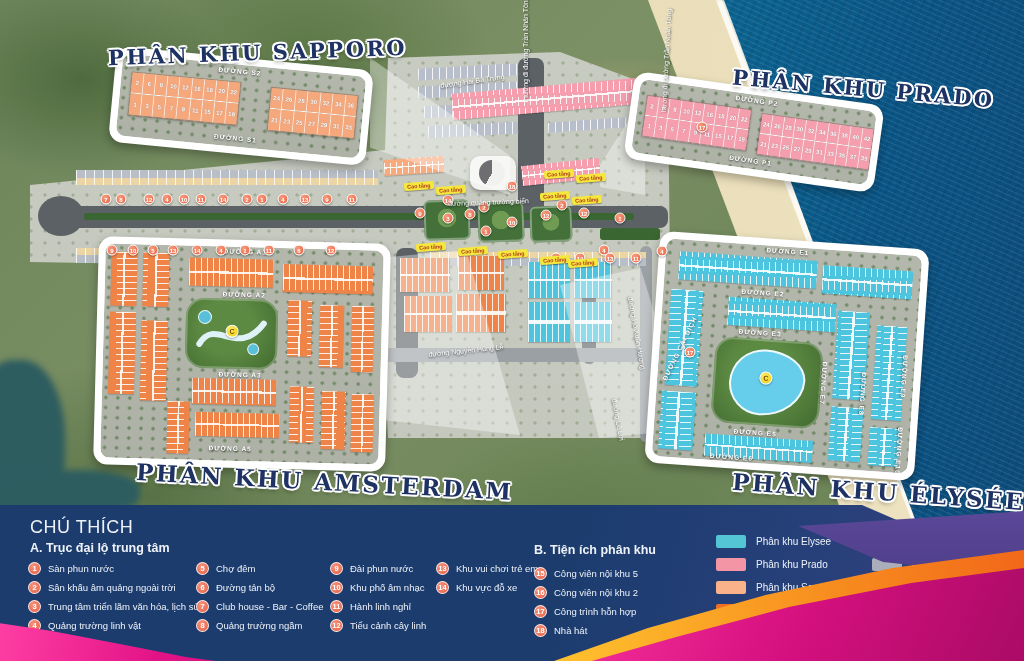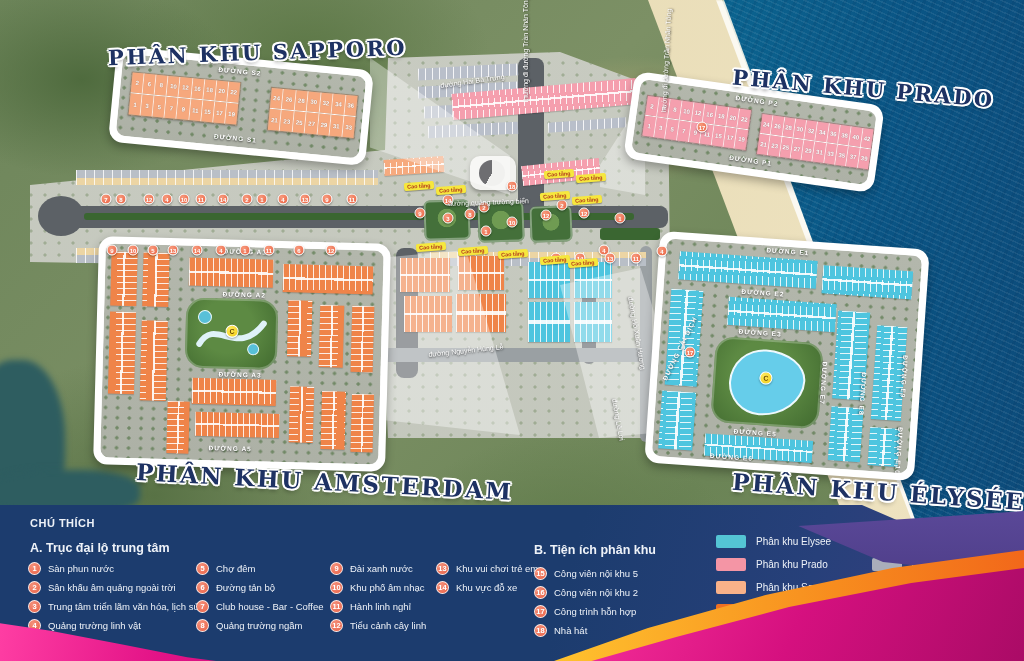--- a/index.html
+++ b/index.html
@@ -64,21 +64,21 @@
   .lot-cell{flex:1;display:flex;align-items:center;justify-content:center;font-size:6px;font-weight:bold;color:#fff;border-right:1px solid rgba(255,255,255,.75);text-shadow:0 0 1px rgba(0,0,0,.4);}
   .lot-cell:last-child{border-right:none;}
   .sap .lot-cell{background:#f6a87d;} .pra .lot-cell{background:#f59fae;}
   .park{position:absolute;background:radial-gradient(circle at 45% 40%, #5d8a43 0 40%, #40692f 100%);border-radius:18px;box-shadow:inset 0 0 0 2px rgba(255,255,255,.25);}
   .pool{position:absolute;background:#58c0d8;border-radius:50%;border:1px solid #eaf7fb;}
   .lake{position:absolute;background:#66cdea;border:2px solid #eef9fd;border-radius:46% 54% 58% 42%/52% 44% 56% 48%;}
   
   .legend{position:absolute;left:0;top:505px;width:1024px;height:156px;z-index:10;
     clip-path:polygon(0 0,862px 0,1024px 70px,1024px 156px,0 156px);
     background:linear-gradient(105deg,#1c3c6e 55%,#27407a 78%,#3c3f82 100%);color:#eef2f8;}
-  .lg-title{position:absolute;left:30px;top:12px;font-size:11px;font-weight:bold;letter-spacing:.5px;}
+  .lg-title{position:absolute;left:30px;top:12px;font-size:18px;font-weight:normal;letter-spacing:.5px;}
   .lg-head{position:absolute;font-size:12.5px;font-weight:bold;white-space:nowrap;}
   .lg-cols{position:absolute;left:28px;top:56px;display:flex;}
   .lg-col{flex:none;}
   .lg-col:nth-child(1){width:168px;} .lg-col:nth-child(2){width:134px;} .lg-col:nth-child(3){width:106px;}
   .lg-item{display:flex;align-items:center;height:14px;margin-bottom:5px;white-space:nowrap;}
   .lg-num{flex:none;width:13px;height:13px;border-radius:50%;background:radial-gradient(circle at 35% 30%,#f4907a,#e96248);border:1px solid rgba(255,255,255,.85);box-sizing:border-box;color:#fff;font-size:7.5px;font-weight:bold;display:inline-flex;align-items:center;justify-content:center;margin-right:7px;}
   .lg-text{font-size:9.5px;}
   .lg-b{position:absolute;left:534px;top:38px;}
   .lg-b .lg-head2{font-size:12.5px;font-weight:bold;margin-bottom:9px;white-space:nowrap;}
   .sw-wrap{position:absolute;left:716px;top:30px;display:flex;}
@@ -436,21 +436,21 @@
             <span class="lg-text">Club house - Bar - Coffee</span>
           </div>
           <div class="lg-item">
             <span class="lg-num">8</span>
             <span class="lg-text">Quảng trường ngầm</span>
           </div>
         </div>
         <div class="lg-col">
           <div class="lg-item">
             <span class="lg-num">9</span>
-            <span class="lg-text">Đài xanh nước</span>
+            <span class="lg-text">Đài phun nước</span>
           </div>
           <div class="lg-item">
             <span class="lg-num">10</span>
             <span class="lg-text">Khu phố âm nhạc</span>
           </div>
           <div class="lg-item">
             <span class="lg-num">11</span>
             <span class="lg-text">Hành linh nghỉ</span>
           </div>
           <div class="lg-item">

